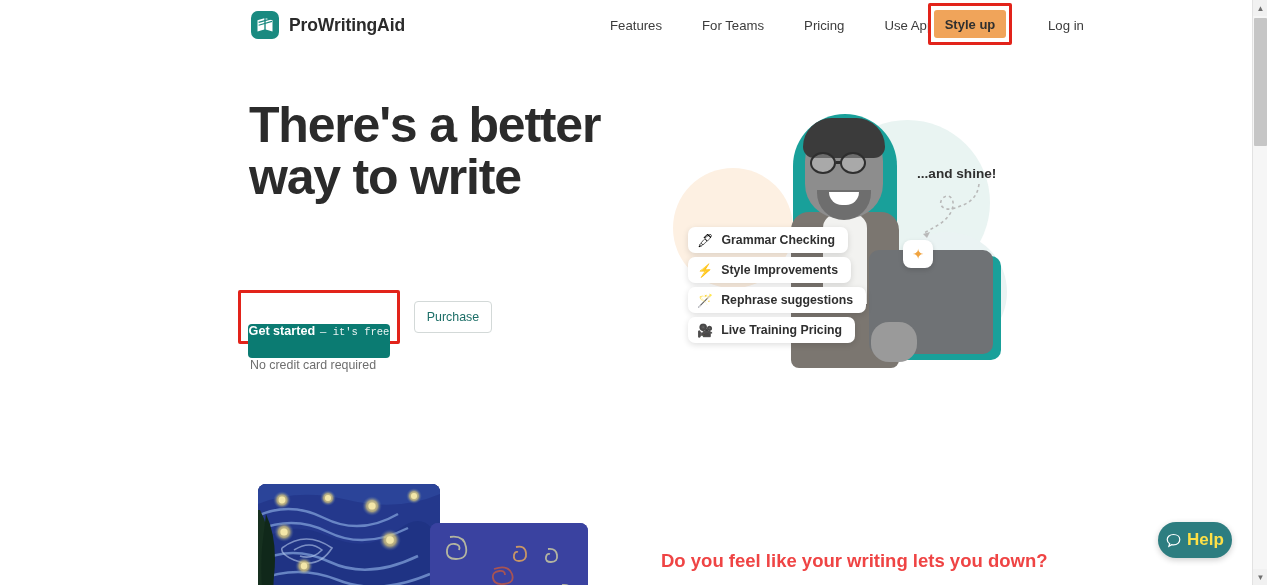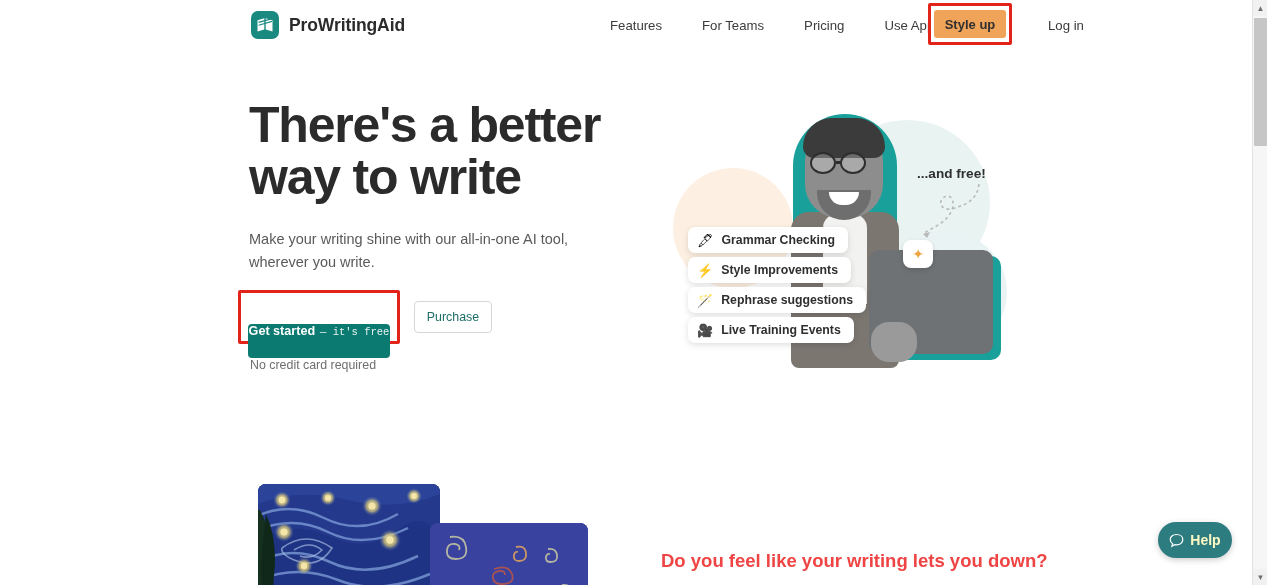--- a/index.html
+++ b/index.html
@@ -338,21 +338,21 @@
   #help-widget {
     position: absolute;
     left: 1158px; top: 522px;
     width: 74px; height: 36px;
     background: #2d7d80;
     border-radius: 18px;
     display: flex; align-items: center; justify-content: center; gap: 6px;
     cursor: pointer;
     box-shadow: 0 2px 6px rgba(0,0,0,.2);
   }
-  #help-label { color: #fef9c3; font-size: 14px; font-weight: bold; }
+  #help-label { color: #fde047; font-size: 17px; font-weight: bold; }
 
   
   #scrollbar {
     position: absolute;
     right: 0; top: 0;
     width: 15px; height: 585px;
     background: #f6f6f6;
     border-left: 1px solid #e2e2e2;
   }
   .sb-arrow {
@@ -403,21 +403,20 @@
         <a class="nav-link">Learn</a>
         <a class="nav-link">Log in</a>
       </nav>
 
       <div id="signup-wrap">
         <button id="signup-btn">Style up</button>
       </div>
     </div>
 
     <h1 id="hero-head">There's a better way to write</h1>
-    <p id="hero-sub">Make your writing shine with our all-in-one AI tool, wherever you write.</p>
 
     <div id="cta-row">
       <div id="get-started-wrap">
         <button id="get-started-btn">
           <span id="gs-main">Get started</span>
           <span id="gs-sub">— it's free</span>
         </button>
       </div>
       <button id="purchase-btn">Purchase</button>
     </div>
@@ -452,26 +451,26 @@
       <div class="pill" id="pill-1">
         <span class="pill-icon">⚡</span>
         <span class="pill-label">Style Improvements</span>
       </div>
       <div class="pill" id="pill-2">
         <span class="pill-icon">🪄</span>
         <span class="pill-label">Rephrase suggestions</span>
       </div>
       <div class="pill" id="pill-3">
         <span class="pill-icon">🎥</span>
-        <span class="pill-label">Live Training Events</span>
+        <span class="pill-label">Live Training Pricing</span>
       </div>
 
       <div id="sparkle-badge">✦</div>
 
-      <div id="and-more">...and free!</div>
+      <div id="and-more">...and shine!</div>
       <svg id="curl-arrow" viewBox="0 0 70 66">
         <path d="M62 2 C60 18, 50 22, 38 26 C26 30, 20 22, 26 16 C32 10, 40 18, 34 30 C28 42, 14 46, 6 52" fill="none" stroke="#b9b9b9" stroke-width="1.6" stroke-dasharray="3 3"></path>
         <path d="M6 52 l7 -2 l-3 6 z" fill="#b9b9b9"></path>
       </svg>
     </div>
 
     <div id="starry">
       <svg width="182" height="120" viewBox="0 0 182 120" aria-hidden="true">
         <defs>
           <radialGradient id="starGlow" cx="50%" cy="50%" r="50%">

